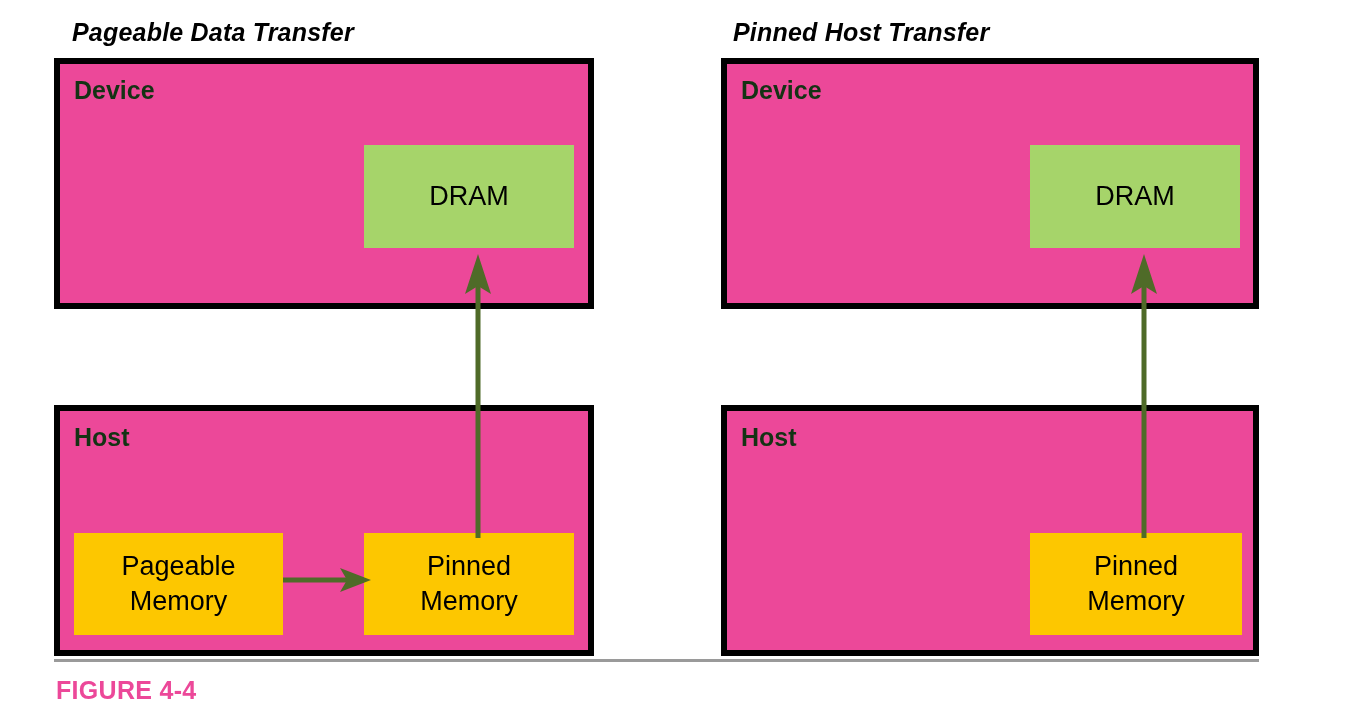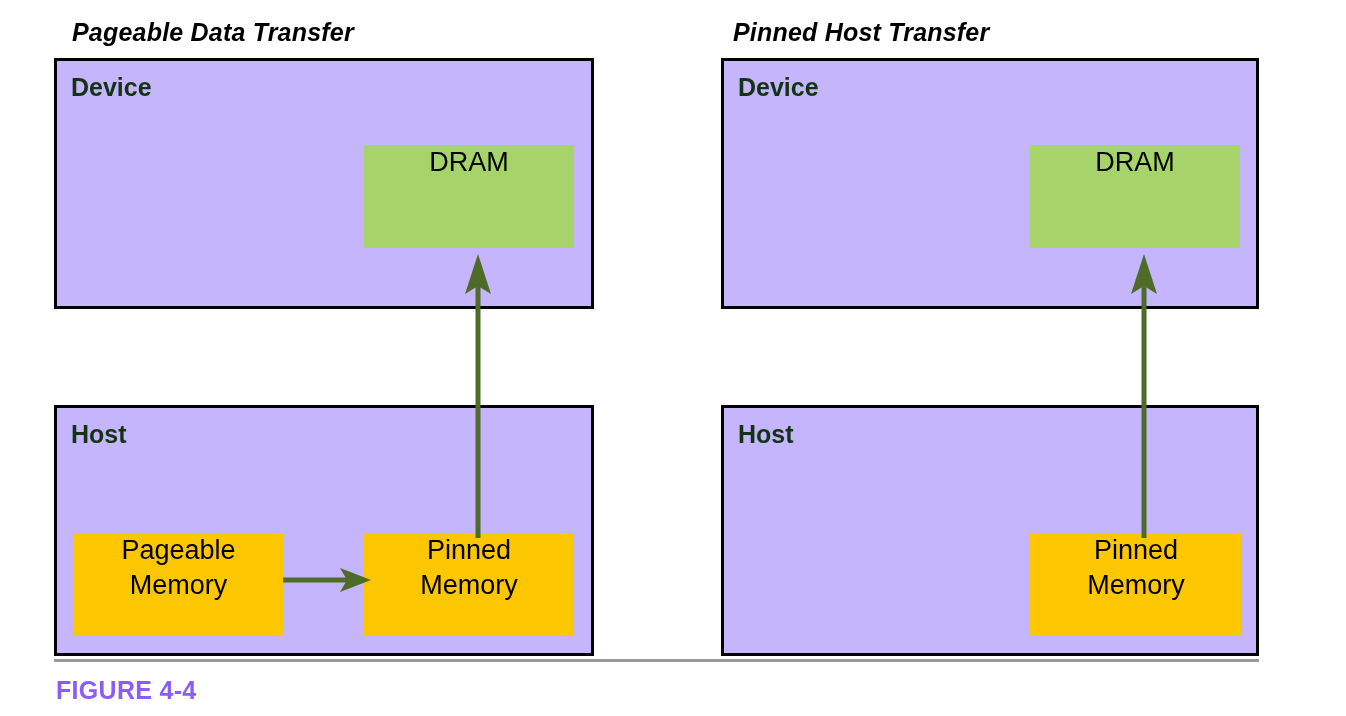--- a/index.html
+++ b/index.html
@@ -25,22 +25,22 @@
     letter-spacing: 0.2px;
     white-space: nowrap;
     text-align: right;
   }
   #title-left  { left: 72px;  top: 18px; }
   #title-right { left: 733px; top: 18px; }
 
   
   .panel {
     position: absolute;
-    background: #c4b5fd;
-    border: 3px solid #000000;
+    background: #ec4899;
+    border: 6px solid #000000;
     box-sizing: border-box;
   }
   .panel-label {
     position: absolute;
     left: 14px;
     top: 12px;
     font-weight: bold;
     font-size: 25px;
     color: #143314;
     white-space: nowrap;
@@ -50,20 +50,21 @@
   #panel-device-left  { left: 54px;  top: 58px;  width: 540px; height: 251px; }
   #panel-host-left    { left: 54px;  top: 405px; width: 540px; height: 251px; }
   #panel-device-right { left: 721px; top: 58px;  width: 538px; height: 251px; }
   #panel-host-right   { left: 721px; top: 405px; width: 538px; height: 251px; }
 
   
   .block {
     position: absolute;
     box-sizing: border-box;
     display: flex;
+    align-items: center;
     justify-content: center;
     text-align: center;
     font-size: 27px;
     line-height: 1.28;
     color: #000000;
   }
   .block::after {            
     content: "";
     position: absolute;
     left: 10px;
@@ -101,21 +102,21 @@
     width: 1205px;
     height: 3px;
     background: #9a9a9a;
   }
   #figure-caption {
     position: absolute;
     left: 56px;
     top: 676px;
     font-weight: bold;
     font-size: 25px;
-    color: #8b5cf6;
+    color: #ec4899;
     letter-spacing: 0.3px;
     white-space: nowrap;
   }
 </style>
 </head>
 <body>
 
 <div id="title-left" class="fig-title">Pageable Data Transfer</div>
 
 <div id="panel-device-left" class="panel">

